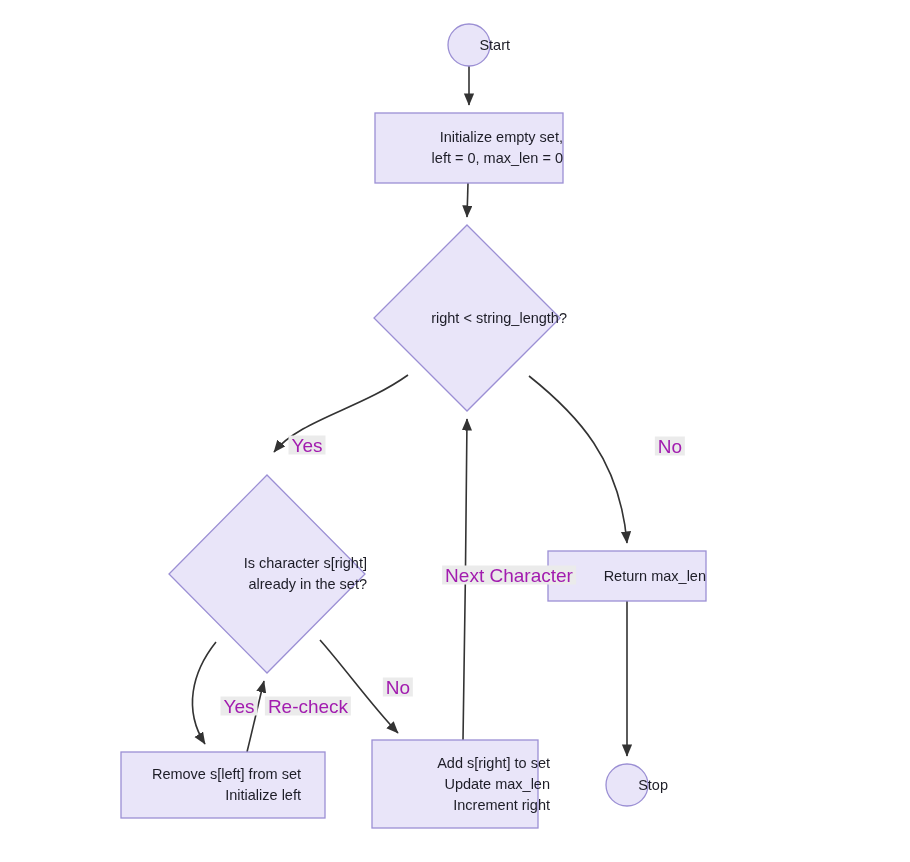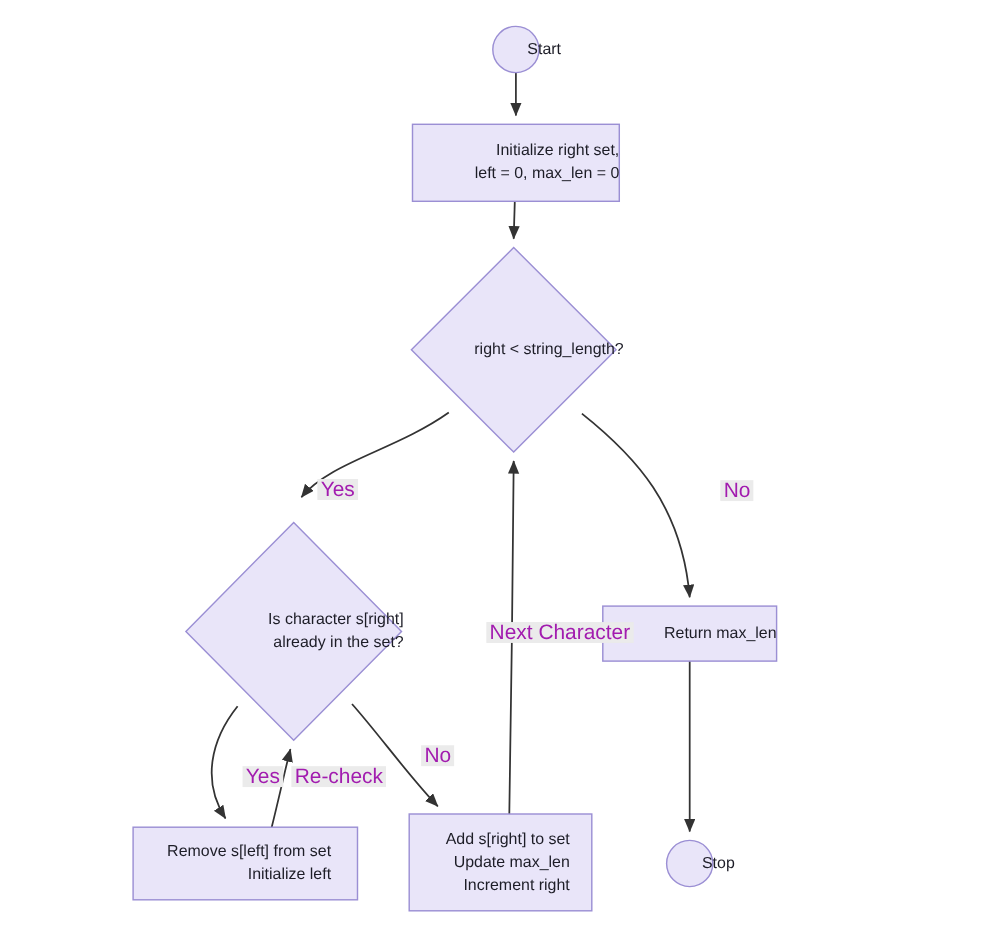--- a/index.html
+++ b/index.html
@@ -116,21 +116,21 @@
     <rect x="372" y="740" width="166" height="88" fill="#e9e5f9" stroke="#9b8fd4" stroke-width="1.3"></rect>
 
     <circle cx="627" cy="785" r="21" fill="#e9e5f9" stroke="#9b8fd4" stroke-width="1.3"></circle>
   </svg>
 
   <div class="node-text terminator" style="left:428px; top:24px; width:82px; height:42px;">
     <span>Start</span>
   </div>
 
   <div class="node-text" style="left:375px; top:113px; width:188px; height:70px;">
-    <span>Initialize right set,</span>
+    <span>Initialize empty set,</span>
     <span>left = 0, max_len = 0</span>
   </div>
 
   <div class="node-text" style="left:167px; top:552px; width:200px; height:44px;">
     <span>Is character s[right]</span>
     <span>already in the set?</span>
   </div>
 
   <div class="node-text" style="left:367px; top:296px; width:200px; height:44px;">
     <span>right &lt; string_length?</span>
@@ -138,21 +138,21 @@
 
   <div class="node-text" style="left:548px; top:551px; width:158px; height:50px;">
     <span>Return max_len</span>
   </div>
 
   <div class="node-text" style="left:121px; top:752px; width:180px; height:66px;">
     <span>Remove s[left] from set</span>
     <span>Initialize left</span>
   </div>
 
-  <div class="node-text" style="left:352px; top:740px; width:166px; height:88px;">
+  <div class="node-text" style="left:384px; top:740px; width:166px; height:88px;">
     <span>Add s[right] to set</span>
     <span>Update max_len</span>
     <span>Increment right</span>
   </div>
 
   <div class="node-text terminator" style="left:586px; top:764px; width:82px; height:42px;">
     <span>Stop</span>
   </div>
 
   <div class="edge-label" style="left:264px; top:445px;">Yes</div>

